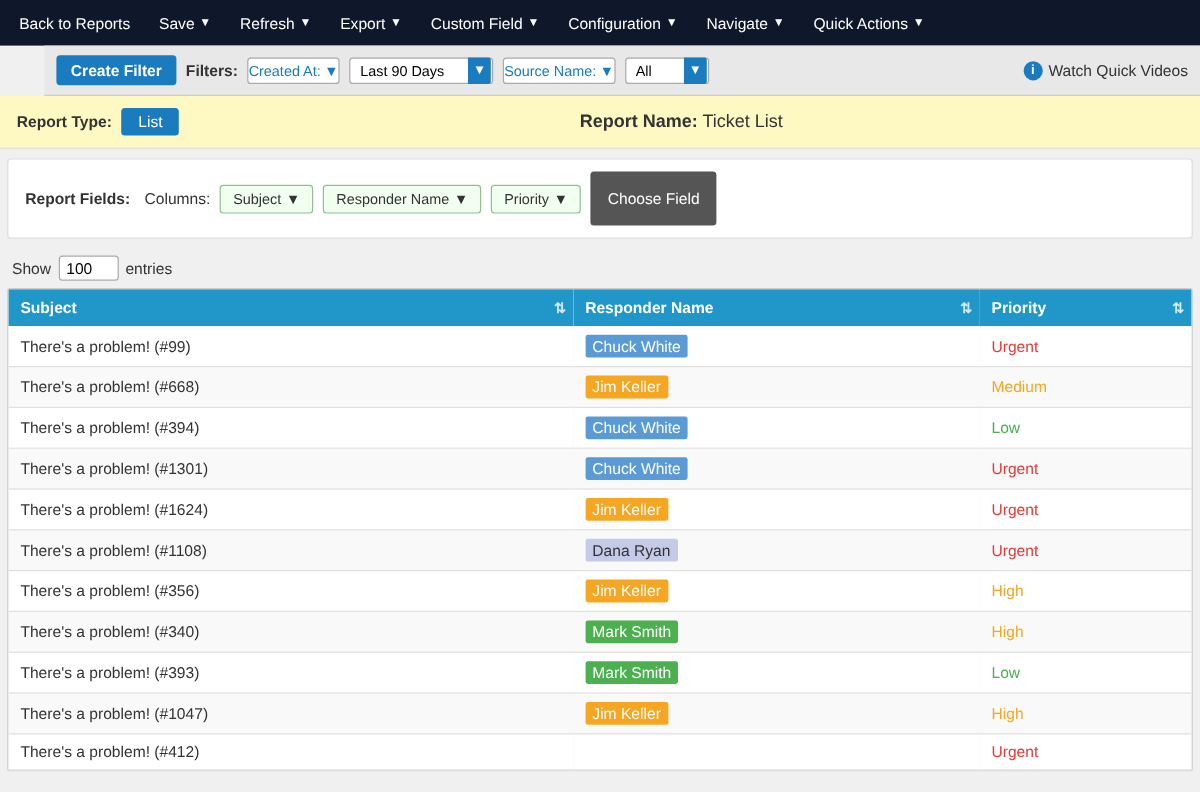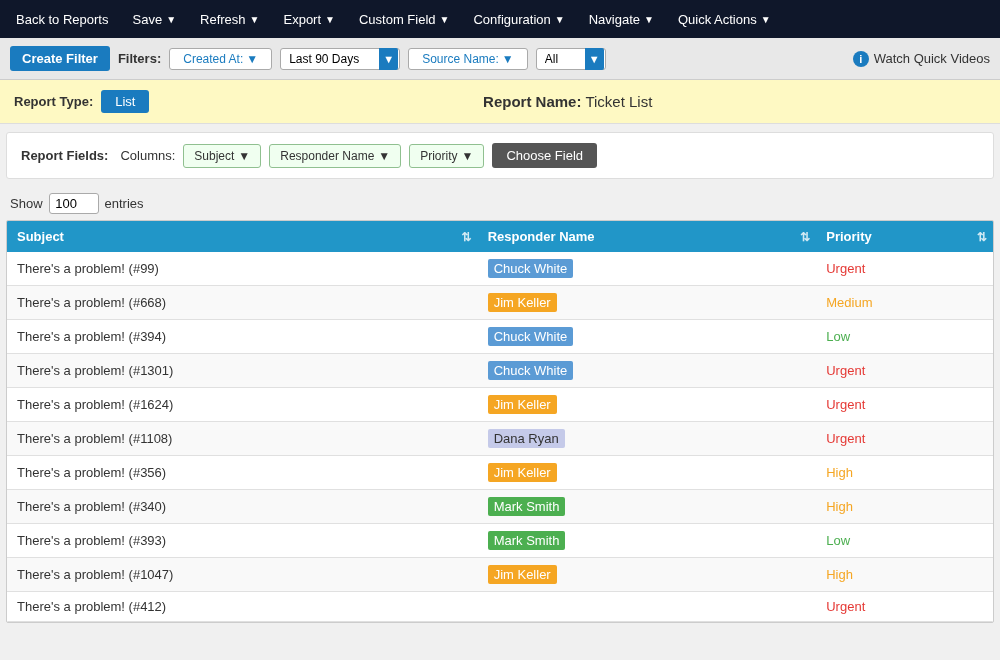--- a/index.html
+++ b/index.html
@@ -26,37 +26,38 @@
     .top-nav .nav-item .arrow { margin-left: 4px; font-size: 10px; }
 
     
     .filter-bar {
       background: #e8e8e8;
       padding: 8px 10px;
       display: flex;
       align-items: center;
       gap: 8px;
       border-bottom: 1px solid #ccc;
+      margin-left: 37px;
     }
     .btn-create-filter {
       background: #1a7bbf;
       color: white;
       border: none;
       padding: 5px 12px;
       border-radius: 3px;
       cursor: pointer;
       font-size: 13px;
       font-weight: bold;
     }
     .filter-label { font-weight: bold; color: #333; }
     .filter-dropdown {
       background: white;
       border: 1px solid #aaa;
       border-radius: 3px;
-      padding: 3px 13px;
+      padding: 3px 0;
       cursor: pointer;
       font-size: 12px;
       color: #1a7bbf;
       display: flex;
       align-items: center;
       gap: 3px;
     }
     .filter-select-wrap {
       position: relative;
       display: flex;
@@ -155,21 +156,21 @@
       color: #333;
       display: flex;
       align-items: center;
       gap: 4px;
     }
     .choose-field-btn {
       background: #555;
       color: white;
       border: none;
       border-radius: 3px;
-      padding: 5px 14px;
+      padding: 15px 14px;
       cursor: pointer;
       font-size: 13px;
     }
 
     
     .show-entries {
       padding: 6px 10px;
       display: flex;
       align-items: center;
       gap: 6px;

